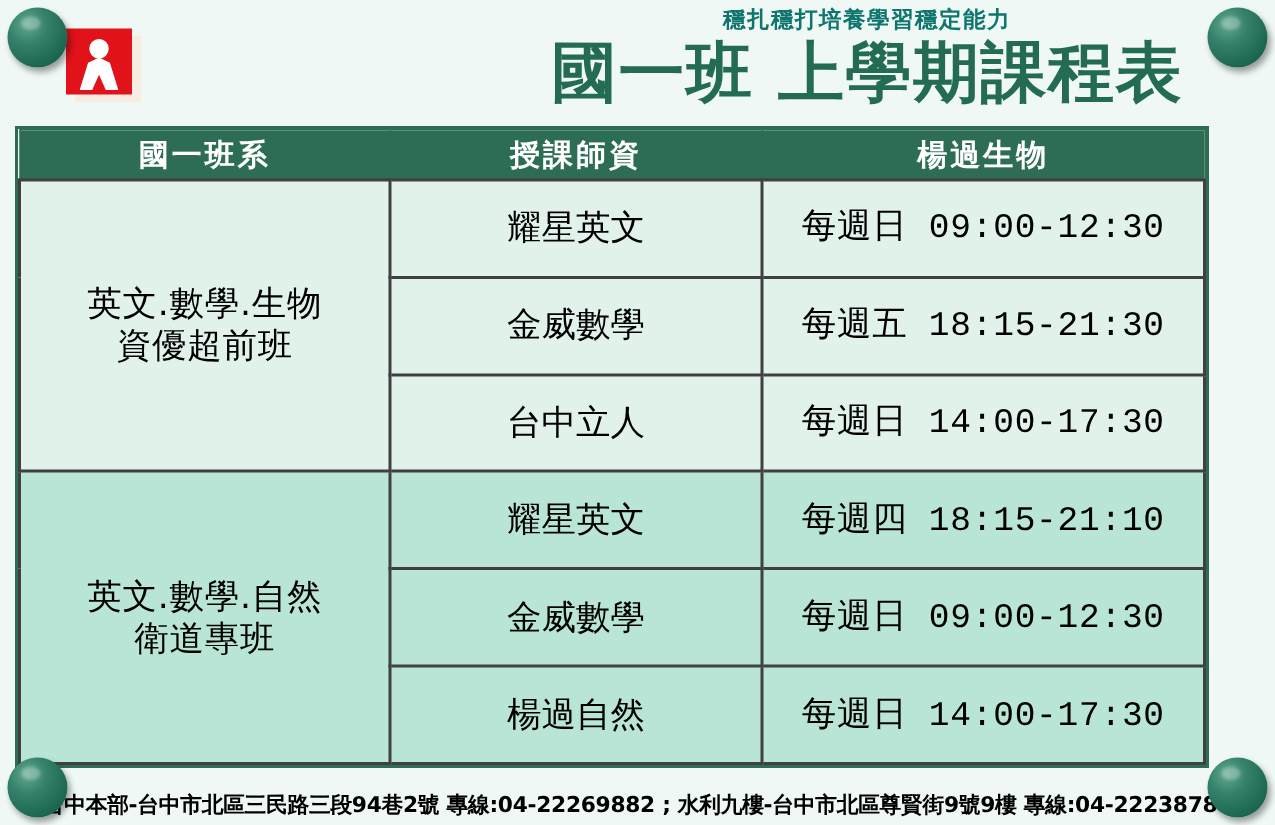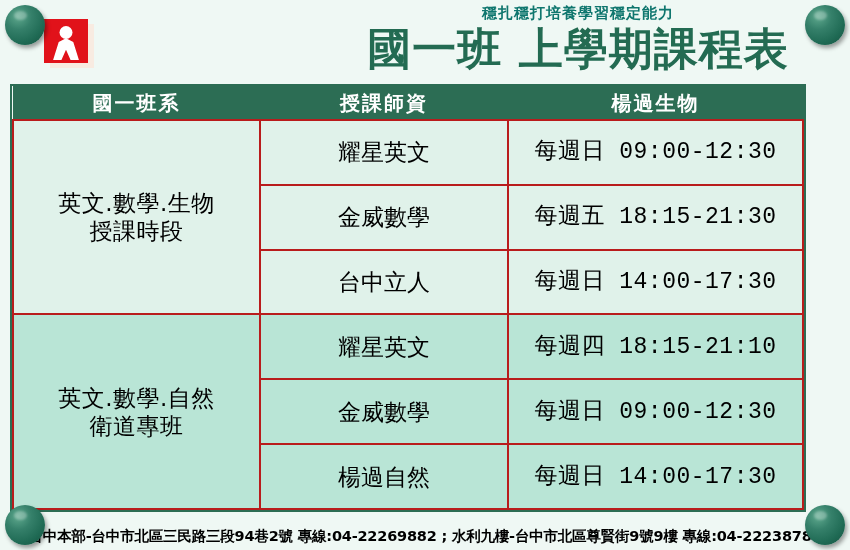--- a/index.html
+++ b/index.html
@@ -138,21 +138,21 @@
   table.sched th {
     background: #2c6d54;
     color: #ffffff;
     font-size: 20px;
     font-weight: bold;
     height: 30px;
     letter-spacing: 2px;
     border: 1px solid #2c6d54;
   }
   table.sched td {
-    border: 2px solid #b91c1c;
+    border: 2px solid #404040;
     text-align: center;
     color: #000000;
     font-size: 23px;
     line-height: 1.22;
     padding: 2px 4px;
   }
   td.group-cell {
     font-size: 22px;
     letter-spacing: 0.5px;
     margin-top: 41px;
@@ -202,21 +202,21 @@
       <tr>
         <th style="width:244px">國一班系</th>
         <th style="width:245px">授課師資</th>
         <th>楊過生物</th>
       </tr>
     </thead>
     <tbody>
       <tr class="g1">
         <td class="group-cell" rowspan="3">
           <span>英文.數學.生物</span><br>
-          <span>授課時段</span>
+          <span>資優超前班</span>
         </td>
         <td>耀星英文</td>
         <td class="time-cell">每週日 09:00-12:30</td>
       </tr>
       <tr class="g1">
         <td>金威數學</td>
         <td class="time-cell">每週五 18:15-21:30</td>
       </tr>
       <tr class="g1">
         <td>台中立人</td>

